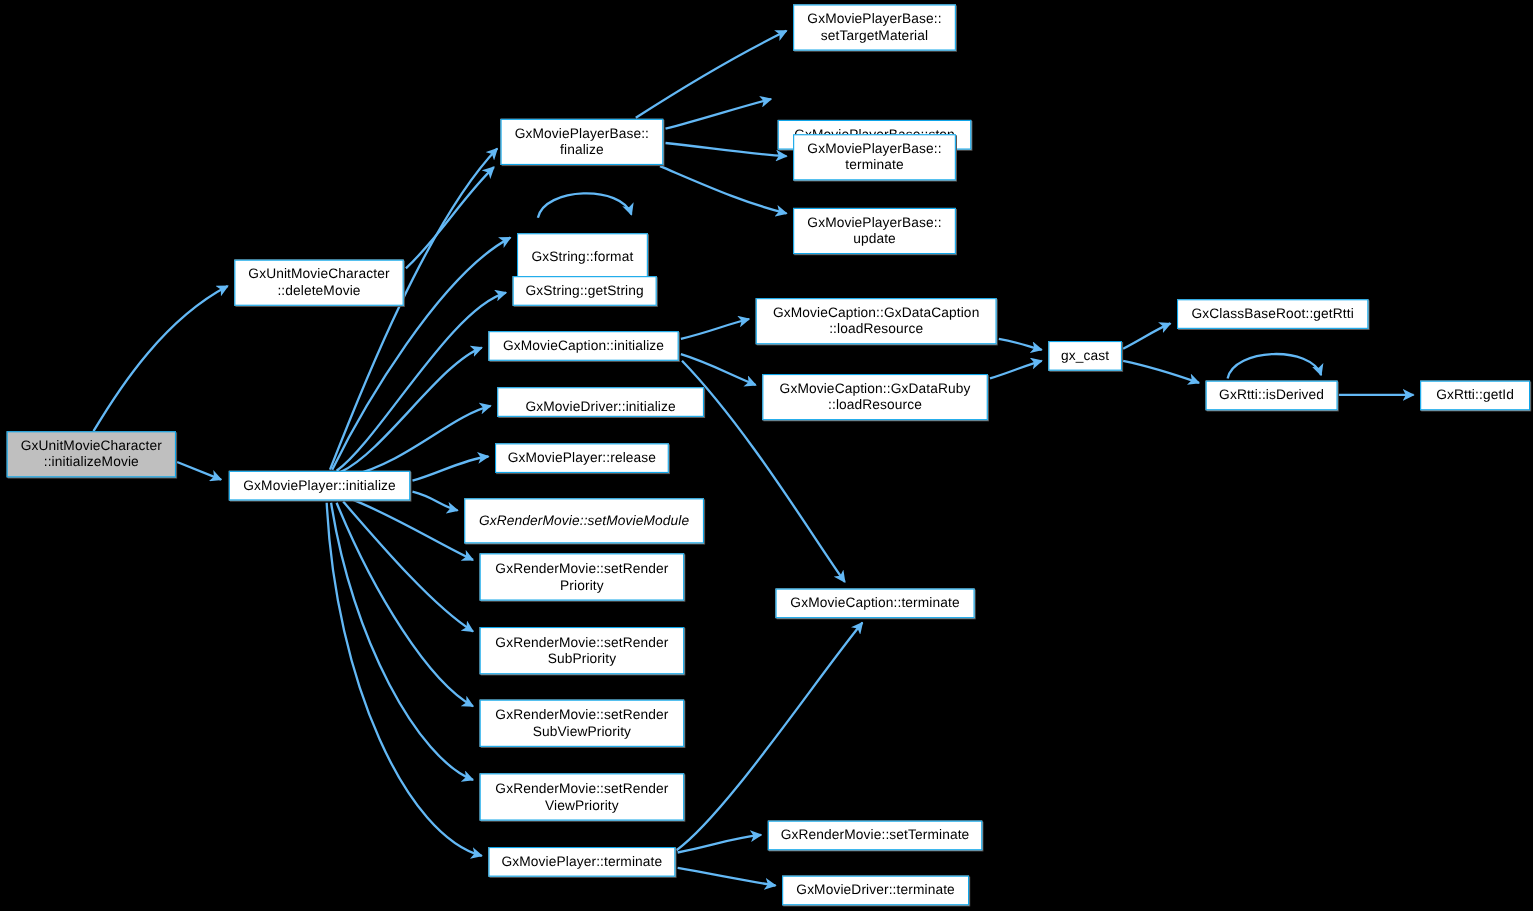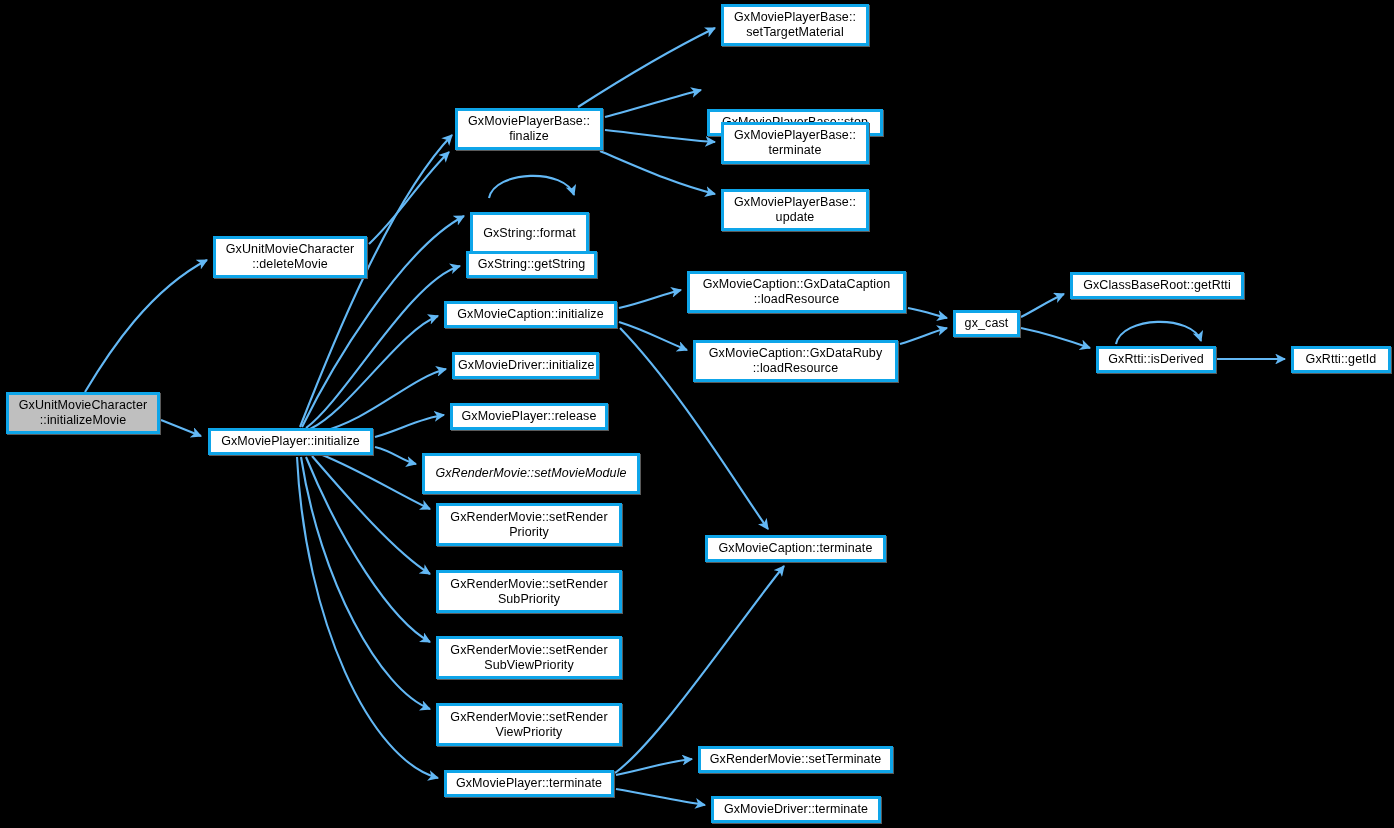--- a/index.html
+++ b/index.html
@@ -18,21 +18,21 @@
   }
   #edges {
     position: absolute;
     left: 0; top: 0;
     width: 1394px; height: 828px;
     pointer-events: none;
   }
   .node {
     position: absolute;
     background: #ffffff;
-    border: 3px solid #0ea5e9;
+    border: 1px solid #0ea5e9;
     box-shadow: 1px 1px 0 0 #5a5a5a;
     display: flex;
     align-items: center;
     justify-content: center;
     text-align: center;
     color: #000000;
     font-family: "Liberation Sans", sans-serif;
     font-size: 12.5px;
     line-height: 1.18;
     letter-spacing: 0.1px;
@@ -106,21 +106,21 @@
       <div class="node" style="left: 721px; top: 4px; width: 148px; height: 42px;"><span class="node-label">GxMoviePlayerBase::
 setTargetMaterial</span></div>
       <div class="node" style="left: 707px; top: 72px; width: 176px; height: 27px; margin-top: 37px;"><span class="node-label">GxMoviePlayerBase::stop</span></div>
       <div class="node" style="left: 721px; top: 122px; width: 148px; height: 42px;"><span class="node-label">GxMoviePlayerBase::
 terminate</span></div>
       <div class="node" style="left: 721px; top: 189px; width: 148px; height: 42px;"><span class="node-label">GxMoviePlayerBase::
 update</span></div>
       <div class="node" style="left: 470px; top: 212px; width: 119px; height: 43px;"><span class="node-label">GxString::format</span></div>
       <div class="node" style="left: 466px; top: 251px; width: 131px; height: 27px;"><span class="node-label">GxString::getString</span></div>
       <div class="node" style="left: 444px; top: 301px; width: 173px; height: 27px;"><span class="node-label">GxMovieCaption::initialize</span></div>
-      <div class="node" style="left: 452px; top: 352px; width: 147px; height: 27px;"><span class="node-label">GxMovieDriver::initialize</span></div>
+      <div class="node" style="left: 452px; top: 352px; width: 188px; height: 27px; align-items: flex-end;"><span class="node-label">GxMovieDriver::initialize</span></div>
       <div class="node" style="left: 450px; top: 403px; width: 158px; height: 27px;"><span class="node-label">GxMoviePlayer::release</span></div>
       <div class="node" style="left: 422px; top: 453px; width: 218px; height: 41px; font-style: italic;"><span class="node-label">GxRenderMovie::setMovieModule</span></div>
       <div class="node" style="left: 436px; top: 503px; width: 186px; height: 43px;"><span class="node-label">GxRenderMovie::setRender
 Priority</span></div>
       <div class="node" style="left: 436px; top: 570px; width: 186px; height: 43px;"><span class="node-label">GxRenderMovie::setRender
 SubPriority</span></div>
       <div class="node" style="left: 436px; top: 636px; width: 186px; height: 43px;"><span class="node-label">GxRenderMovie::setRender
 SubViewPriority</span></div>
       <div class="node" style="left: 436px; top: 703px; width: 186px; height: 43px;"><span class="node-label">GxRenderMovie::setRender
 ViewPriority</span></div>

